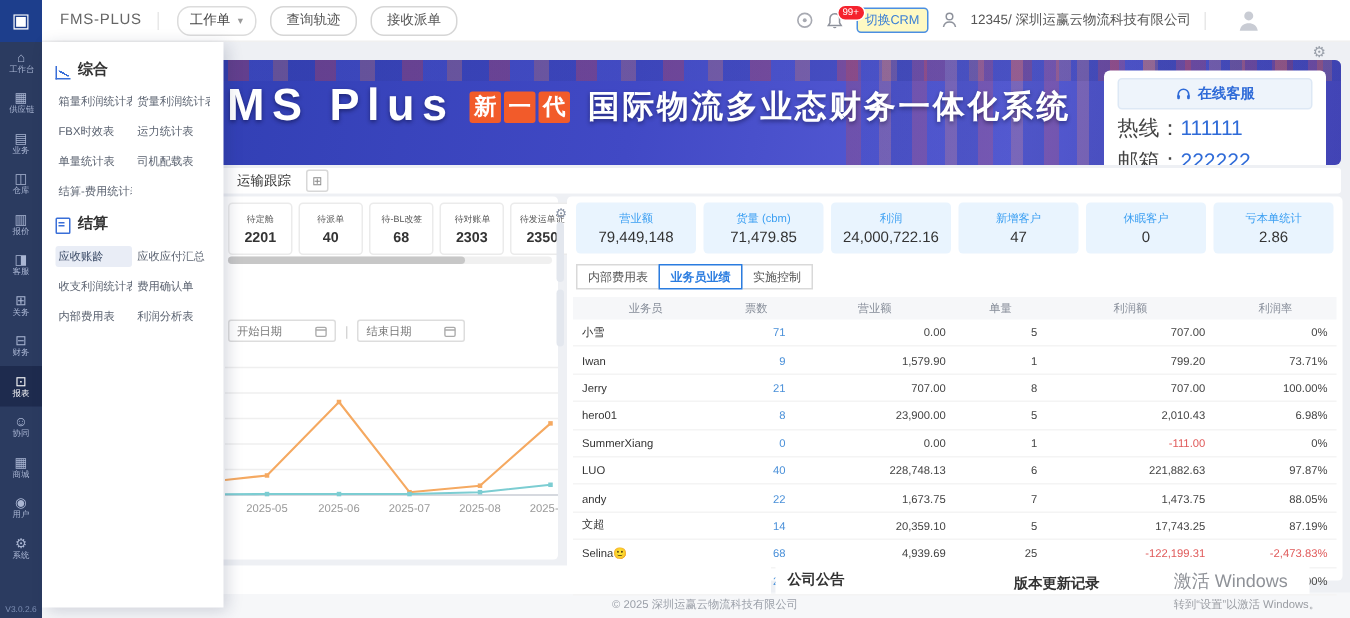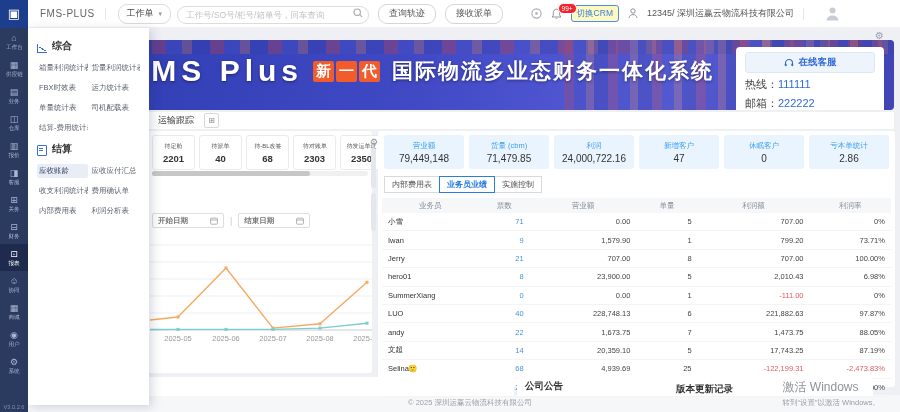--- a/index.html
+++ b/index.html
@@ -50,38 +50,38 @@
   .banner{position:absolute;left:36px;top:40px;width:858px;height:70px;border-radius:4px;overflow:hidden;background:linear-gradient(100deg,#2c3cae 0%,#4149c5 45%,#5a5fd8 75%,#4343b5 100%);z-index:5;}
   .banner-deco1{position:absolute;top:0;left:0;right:0;height:14px;background:repeating-linear-gradient(90deg,rgba(185,62,70,.65) 0 14px,rgba(70,80,190,.55) 14px 30px,rgba(222,122,70,.5) 30px 40px,rgba(50,60,160,.55) 40px 58px);opacity:.55;}
   .banner-deco2{position:absolute;bottom:0;right:0;width:330px;height:70px;background:repeating-linear-gradient(90deg,rgba(190,70,80,.55) 0 10px,rgba(60,70,180,.45) 10px 22px,rgba(230,130,80,.45) 22px 30px,rgba(45,55,150,.5) 30px 44px);opacity:.5;}
   .banner-inner{position:absolute;left:92px;top:14px;display:flex;align-items:center;gap:10px;z-index:2;}
   .banner-product{font-size:30px;font-weight:bold;color:#fff;letter-spacing:5px;text-shadow:0 1px 3px rgba(0,0,30,.45);white-space:nowrap;}
   .badge-wrap{display:flex;}
   .badge-char{display:inline-flex;width:21px;height:21px;background:#f25b2a;color:#fff;font-size:15px;font-weight:bold;align-items:center;justify-content:center;margin-right:2px;border-radius:2px;}
   .banner-tagline{font-size:21px;font-weight:bold;color:#fff;letter-spacing:2px;text-shadow:0 1px 3px rgba(0,0,30,.45);white-space:nowrap;}
   .service-card{position:absolute;right:10px;top:7px;width:148px;height:73px;background:#fff;border-radius:4px;z-index:3;padding:5px 9px;box-sizing:border-box;}
   .service-btn{height:19px;background:#eef4fb;border:1px solid #dde8f5;border-radius:3px;display:flex;align-items:center;justify-content:center;gap:5px;font-size:9.5px;color:#2f6bd8;font-weight:bold;cursor:pointer;}
-  .service-line{font-size:11px;color:#444;margin-top:4px;white-space:nowrap;}
+  .service-line{font-size:14px;color:#444;margin-top:4px;white-space:nowrap;}
   .service-line .val{color:#2f6bd8;}
 
   
   .tabstrip{position:absolute;left:36px;top:112px;width:858px;height:17px;background:#fff;z-index:6;display:flex;align-items:center;border-radius:2px;}
   .ws-tab{margin-left:122px;font-size:9px;color:#333;cursor:pointer;white-space:nowrap;}
   .ws-grid-btn{margin-left:10px;width:13px;height:13px;border:1px solid #d8d8d8;border-radius:2px;display:flex;align-items:center;justify-content:center;font-size:8px;color:#888;cursor:pointer;}
 
   
   .left-panel{position:absolute;left:36px;top:131px;width:336px;height:242px;background:#fff;border-radius:3px;z-index:5;}
   .todo-row{position:absolute;left:116px;top:4px;display:flex;gap:4px;}
   .todo-card{width:41px;height:33px;border:1px solid #ebebeb;border-radius:3px;display:flex;flex-direction:column;align-items:center;justify-content:center;gap:2px;cursor:pointer;background:#fff;}
   .todo-label{font-size:7px;color:#555;white-space:nowrap;transform:scale(.85);}
   .todo-value{font-size:9.5px;color:#333;font-weight:bold;}
   .h-scroll-track{position:absolute;left:116px;top:40px;width:216px;height:5px;border-radius:3px;background:#f0f0f0;}
   .h-scroll-thumb{width:158px;height:5px;border-radius:3px;background:#c7c7c7;cursor:pointer;}
   .date-row{position:absolute;left:116px;top:82px;display:flex;align-items:center;gap:6px;}
-  .date-box{width:72px;height:15px;border:1px solid #ddd;border-radius:2px;display:flex;align-items:center;justify-content:space-between;padding:0 5px;font-size:7.5px;color:#777;box-sizing:border-box;cursor:pointer;white-space:nowrap;font-weight:bold;}
+  .date-box{width:72px;height:15px;border:1px solid #ddd;border-radius:2px;display:flex;align-items:center;justify-content:space-between;padding:0 5px;font-size:7.5px;color:#777;box-sizing:border-box;cursor:pointer;white-space:nowrap;}
   .date-sep{color:#ccc;font-size:9px;}
   .chart-wrap{position:absolute;left:114px;top:100px;}
   .panel-gear{position:absolute;left:370px;top:137px;font-size:9px;color:#8a94a6;z-index:6;cursor:pointer;}
   .v-pill{position:absolute;left:371px;width:5px;border-radius:3px;background:#e3e7ee;z-index:6;}
 
   
   .right-panel{position:absolute;left:378px;top:131px;width:517px;height:256px;background:#fff;border-radius:3px;z-index:5;padding:3px 4px;box-sizing:border-box;}
   .stats-row{display:flex;gap:5px;margin:1px 2px 0;}
   .stat-card{flex:1;height:34px;background:#e9f4fe;border-radius:3px;display:flex;flex-direction:column;align-items:center;justify-content:center;gap:2px;}
   .stat-label{font-size:7.5px;color:#3b9ff2;white-space:nowrap;}
@@ -116,27 +116,20 @@
 
 <div id="app">
 
   <div class="topbar">
     <div class="logo">▣</div>
     <div class="brand">FMS-PLUS</div>
     <div class="tb-divider"></div>
     <div class="search-select">
       <span>工作单</span>
       <span class="caret">▾</span>
-    </div>
-    <div class="search-box">
-      <input class="search-input" placeholder="工作号/SO号/柜号/箱单号，回车查询" style="">
-      <svg class="search-icon" viewBox="0 0 10 10">
-          <circle cx="4.2" cy="4.2" r="3.2" fill="none" stroke="#a8a8ae" stroke-width="1.1"></circle>
-          <line x1="6.7" y1="6.7" x2="9.2" y2="9.2" stroke="#a8a8ae" stroke-width="1.1"></line>
-        </svg>
     </div>
     <div class="pill-btn">查询轨迹</div>
     <div class="pill-btn">接收派单</div>
     <div class="tb-right">
       <span class="tb-ico">
         <svg width="11" height="11" viewBox="0 0 11 11">
             <circle cx="5.5" cy="5.5" r="4.6" fill="none" stroke="#a8aab2" stroke-width="1.1"></circle>
             <circle cx="5.5" cy="5.5" r="1.3" fill="#a8aab2"></circle>
           </svg>
       </span>

